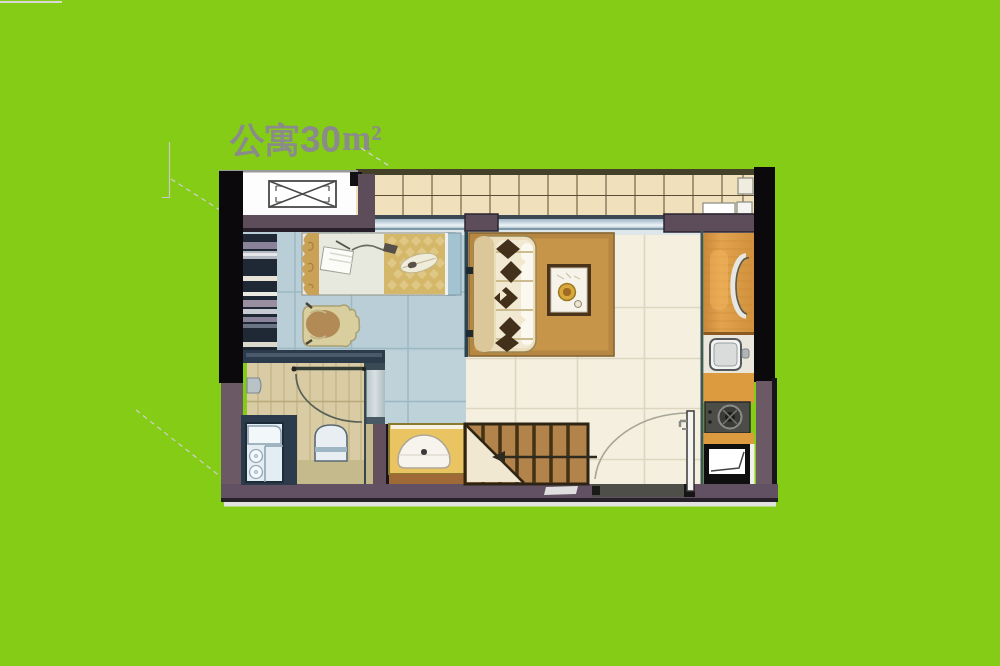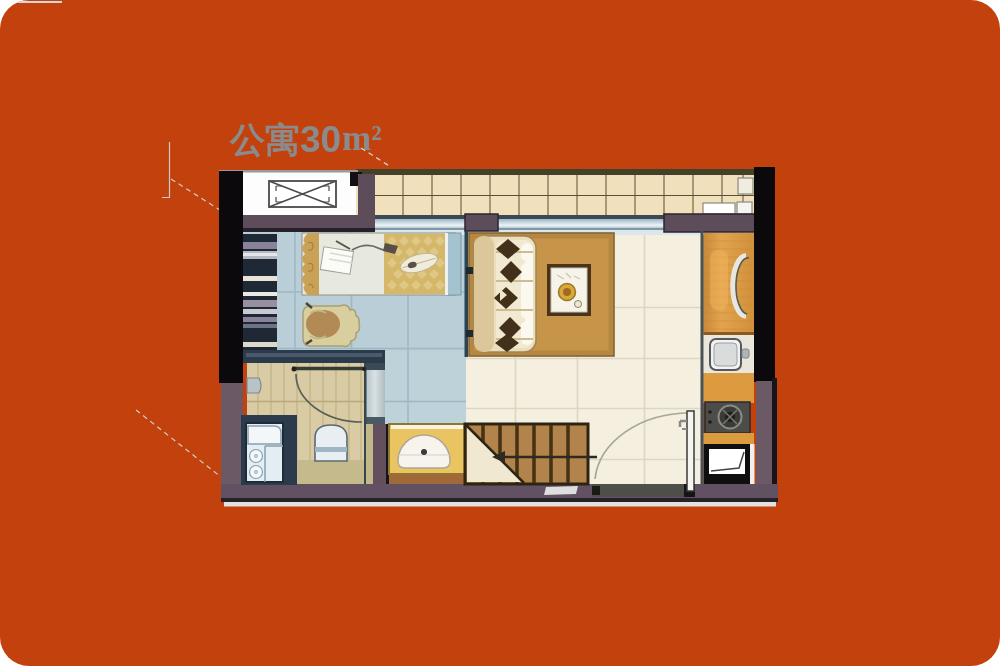--- a/index.html
+++ b/index.html
@@ -1,17 +1,17 @@
 <!DOCTYPE html>
 <html><head>
 <meta charset="utf-8">
 <style>
   html,body{margin:0;padding:0;background:#ffffff;}
-  #page{position:relative;width:1000px;height:666px;background:#c2410c;overflow:hidden;
-        font-family:"Liberation Sans", sans-serif;border-radius:29px;}
+  #page{position:relative;width:1000px;height:666px;background:#84cc16;overflow:hidden;
+        font-family:"Liberation Sans", sans-serif;}
   svg{position:absolute;left:0;top:0;filter:blur(0.4px);}
 </style>
 </head>
 <body>
 <div id="page">
 <svg width="1000" height="666" viewBox="0 0 1000 666">
   <defs>
     <linearGradient id="winGrad" x1="0" y1="0" x2="0" y2="1">
       <stop offset="0" stop-color="#9fb6c4"></stop>
       <stop offset="0.45" stop-color="#cfdde6"></stop>

